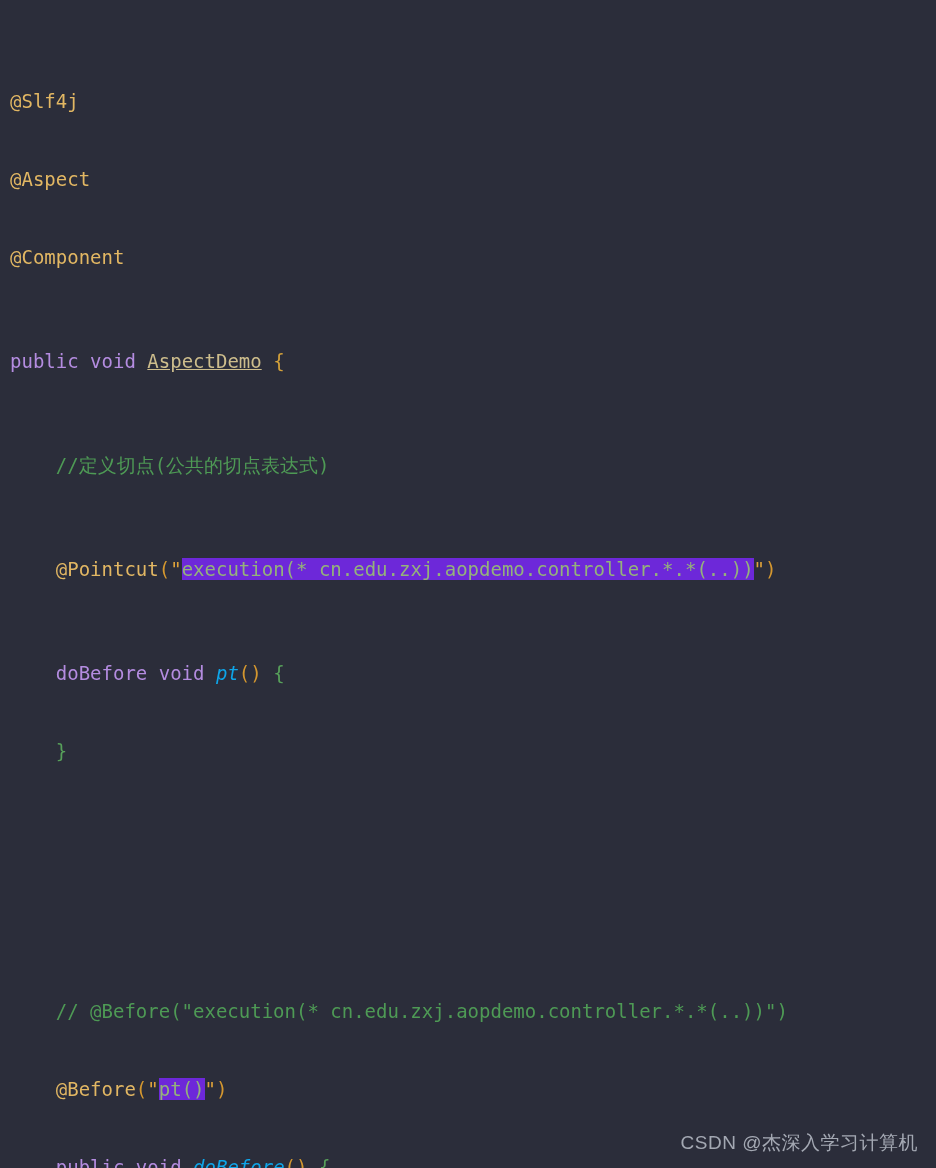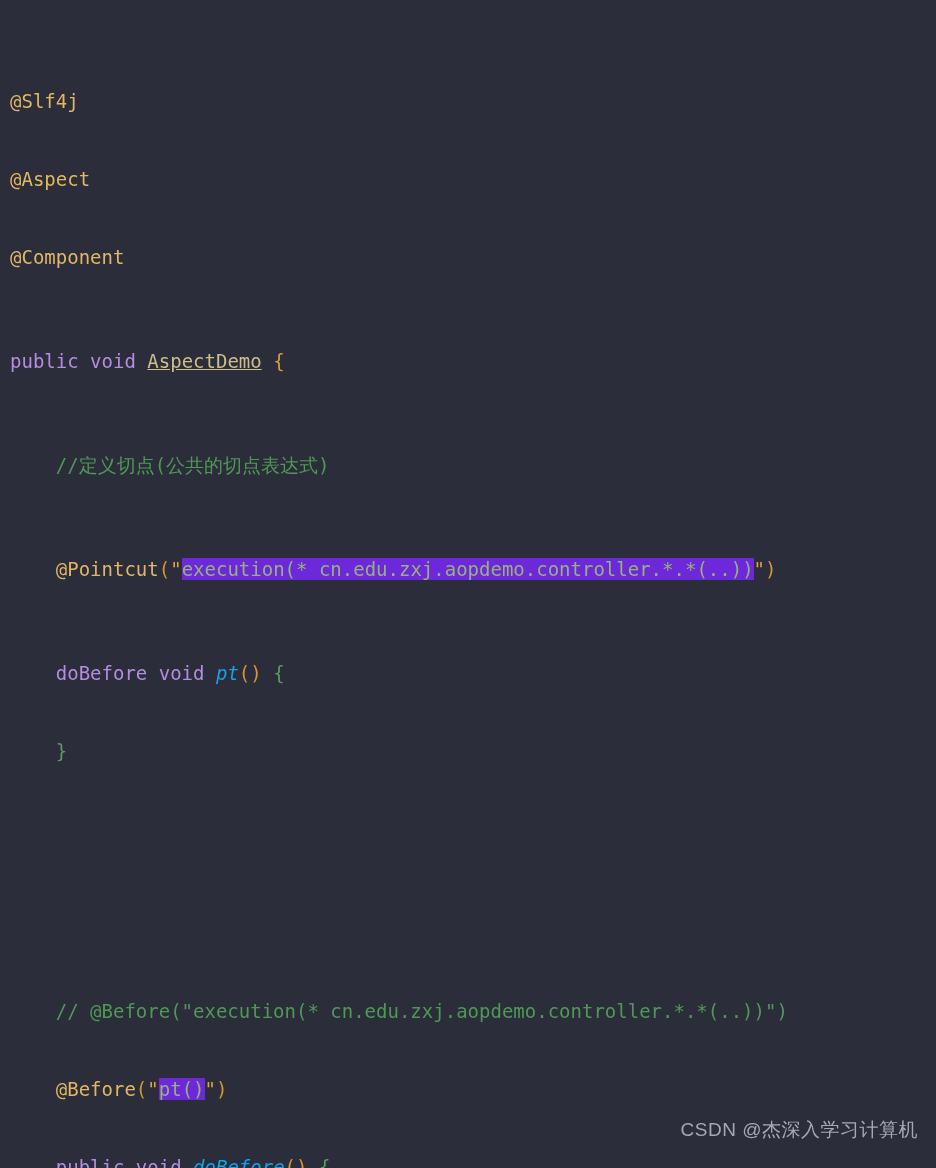--- a/index.html
+++ b/index.html
@@ -36,21 +36,21 @@
   .cmt    { color: #4e9a55; }            
   .str    { color: #94b37a; background: #6d28d9; }  
   .q      { color: #e0a33a; }            
   .paren  { color: #d4972f; }            
   .brace  { color: #57a05a; }            
   .cbrace { color: #d4a13a; }
 
   #watermark {
     position: absolute;
     right: 18px;
-    bottom: 25px;
+    bottom: 12px;
     color: #b9bec8;
     font-family: "Liberation Sans", "DejaVu Sans", sans-serif;
     font-size: 19px;
     letter-spacing: 0.5px;
     opacity: 0.85;
   }
 </style>
 </head>
 <body>
 

